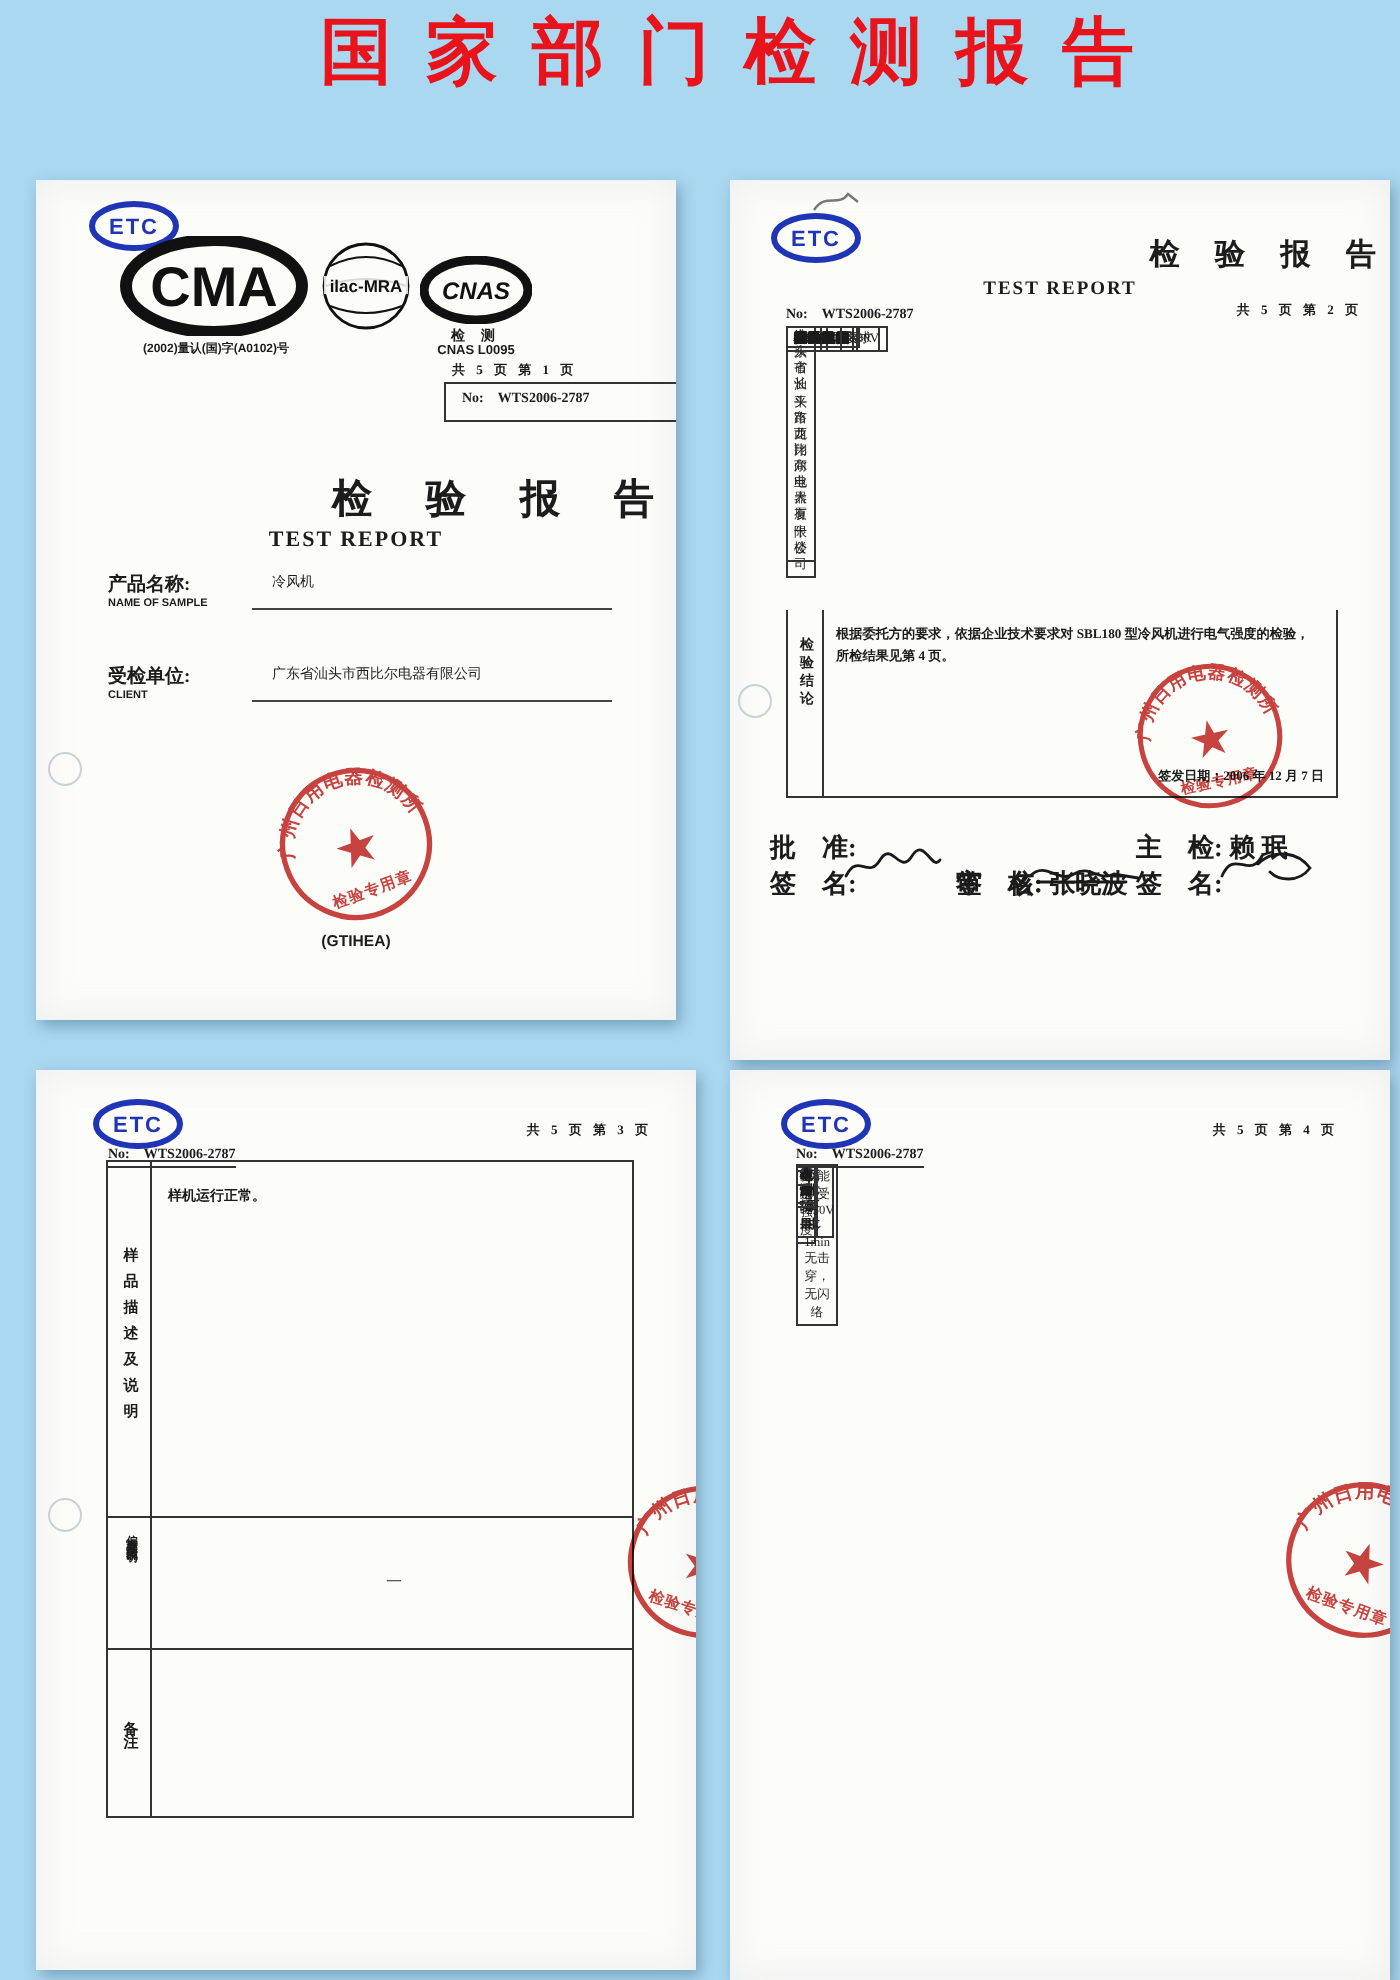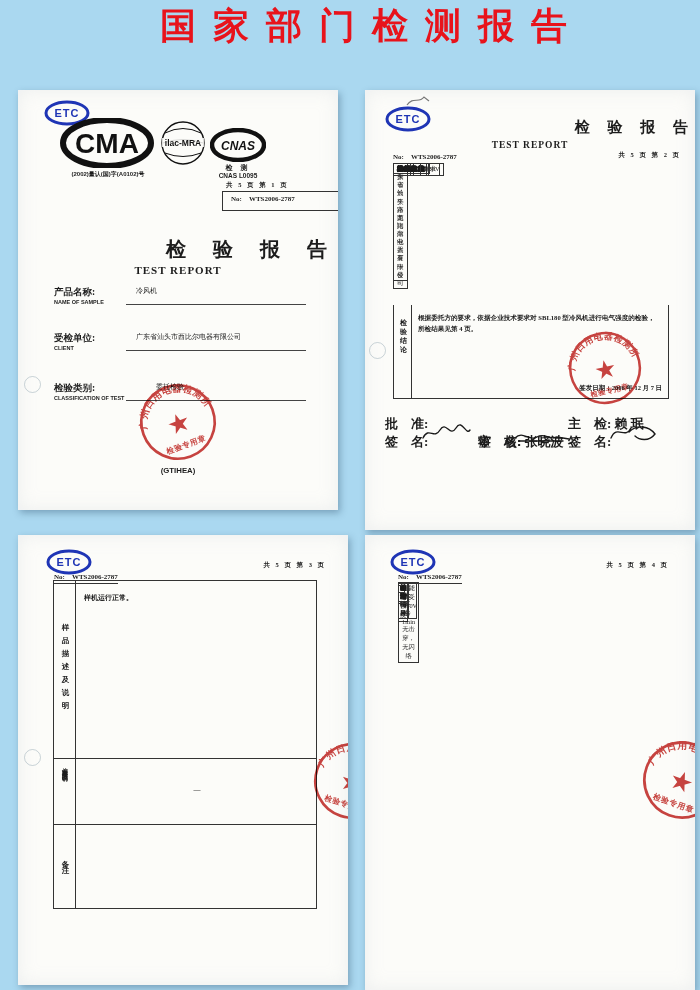--- a/index.html
+++ b/index.html
@@ -123,27 +123,20 @@
         <div class="f-en">CLIENT</div>
       </div>
       <div class="f-val"><span style="position:relative">广东省汕头市西比尔电器有限公司</span></div>
     </div>
     <div class="field" style="top:196px">
       <div class="f-left">
         <div class="f-cn">产品名称:</div>
         <div class="f-en">NAME OF SAMPLE</div>
       </div>
       <div class="f-val"><span style="position:relative">冷风机</span></div>
-    </div>
-    <div class="field" style="top:292px">
-      <div class="f-left">
-        <div class="f-cn">检验类别:</div>
-        <div class="f-en">CLASSIFICATION OF TEST</div>
-      </div>
-      <div class="f-val"><span style="position:relative;left:20px">委托检验</span></div>
     </div>
 
     <div class="inst-en" style="top:376px">(GTIHEA)</div>
 
     <svg class="stamp" style="left:120px;top:292px;transform:rotate(-20deg)" width="80" height="80" viewBox="0 0 120 120">
       <circle cx="60" cy="60" r="55" fill="none" stroke="#c22a26" stroke-width="4"></circle>
       <path id="arcA" d="M 14,76 A 48,48 0 1 1 106,76" fill="none"></path>
       <text class="st-arc"><textPath href="#arcA" startOffset="50%" text-anchor="middle">广州日用电器检测所</textPath></text>
       <text class="st-star" x="60" y="74">★</text>
       <text class="st-sub" x="60" y="100">检验专用章</text>

